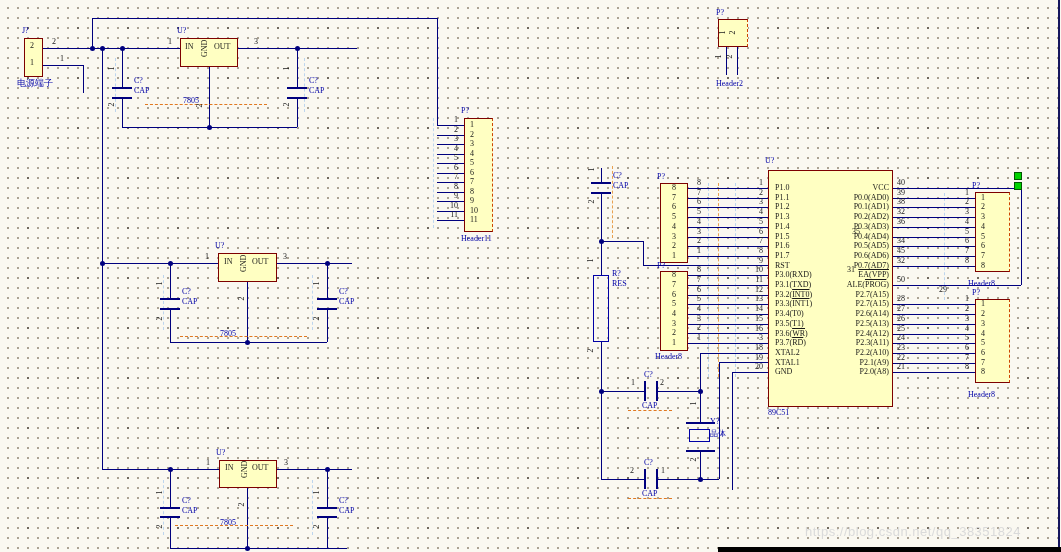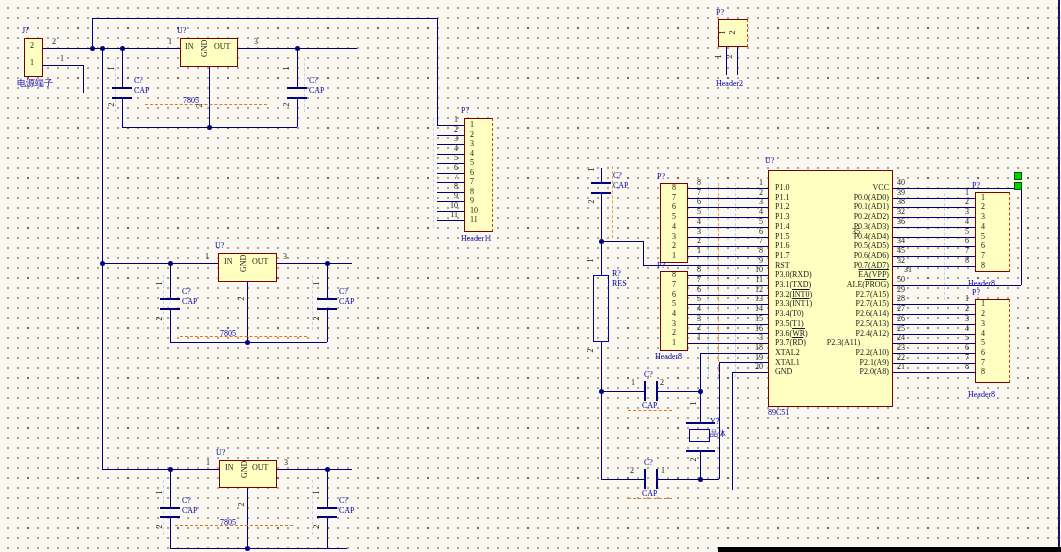--- a/index.html
+++ b/index.html
@@ -683,31 +683,31 @@
         <div class="t" style="left:897px;top:-9px">45</div>
         <div class="t" style="left:798px;top:-4px;width:91px;text-align:right">P0.6(AD6)</div>
       </div>
 
       <div class="row" style="--i: 8;">
         <div class="t" style="left:897px;top:-9px">32</div>
         <div class="t" style="left:798px;top:-4px;width:91px;text-align:right">P0.7(AD7)</div>
       </div>
 
       <div class="row" style="--i: 9;">
-        <div class="t" style="left:904px;top:-9px">31</div>
+        <div class="t" style="left:847px;top:-9px">31</div>
         <div class="t" style="left:798px;top:-4px;width:91px;text-align:right"><span class="ov">EA(VPP)</span></div>
       </div>
 
       <div class="row" style="--i: 10;">
         <div class="t" style="left:897px;top:-9px">50</div>
         <div class="t" style="left:798px;top:-4px;width:91px;text-align:right">ALE(<span class="ov">PROG</span>)</div>
       </div>
 
       <div class="row" style="--i: 11;">
-        <div class="t" style="left:897px;top:-9px">29</div>
+        <div class="t" style="left:939px;top:-9px">29</div>
         <div class="t" style="left:798px;top:-4px;width:91px;text-align:right">P2.7(A15)</div>
       </div>
 
       <div class="row" style="--i: 12;">
         <div class="t" style="left:897px;top:-9px">28</div>
         <div class="t" style="left:798px;top:-4px;width:91px;text-align:right">P2.7(A15)</div>
       </div>
 
       <div class="row" style="--i: 13;">
         <div class="t" style="left:897px;top:-9px">27</div>
@@ -719,35 +719,36 @@
         <div class="t" style="left:798px;top:-4px;width:91px;text-align:right">P2.5(A13)</div>
       </div>
 
       <div class="row" style="--i: 15;">
         <div class="t" style="left:897px;top:-9px">25</div>
         <div class="t" style="left:798px;top:-4px;width:91px;text-align:right">P2.4(A12)</div>
       </div>
 
       <div class="row" style="--i: 16;">
         <div class="t" style="left:897px;top:-9px">24</div>
-        <div class="t" style="left:798px;top:-4px;width:91px;text-align:center">P2.3(A11)</div>
+        <div class="t" style="left:798px;top:-4px;width:91px;text-align:right">P2.3(A11)</div>
       </div>
 
       <div class="row" style="--i: 17;">
         <div class="t" style="left:897px;top:-9px">23</div>
         <div class="t" style="left:798px;top:-4px;width:91px;text-align:right">P2.2(A10)</div>
       </div>
 
       <div class="row" style="--i: 18;">
         <div class="t" style="left:897px;top:-9px">22</div>
         <div class="t" style="left:798px;top:-4px;width:91px;text-align:right">P2.1(A9)</div>
       </div>
 
       <div class="row" style="--i: 19;">
         <div class="t" style="left:897px;top:-9px">21</div>
         <div class="t" style="left:798px;top:-4px;width:91px;text-align:right">P2.0(A8)</div>
       </div>
     </div>
 
   <div class="wv" style="left:1058px;top:0;height:552px;width:2px;background:#15155e"></div>
   <div class="bar" style="left:718px;top:547px;width:343px;height:5px"></div>
+  <div class="wm" style="left:805px;top:524px">https://blog.csdn.net/qq_38351824</div>
 
 </div>
 
 </body></html>

